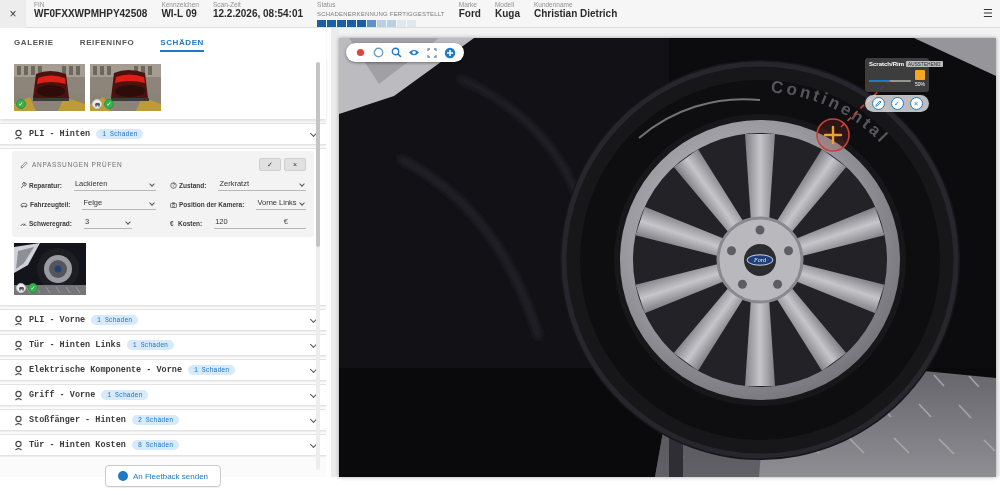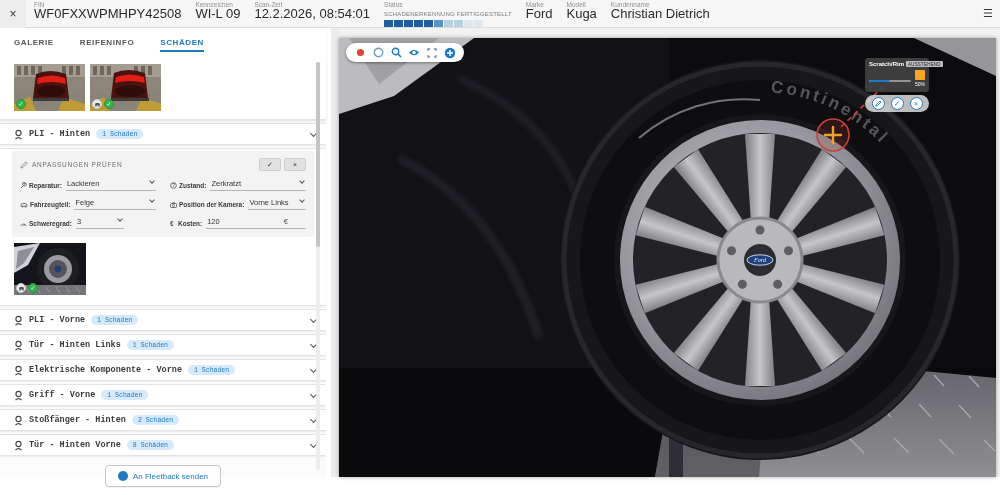--- a/index.html
+++ b/index.html
@@ -3,21 +3,21 @@
 <meta charset="utf-8">
 <style>
   * { margin:0; padding:0; box-sizing:border-box; }
   html,body { width:1000px; height:495px; font-family:"Liberation Sans", sans-serif; background:#ffffff; overflow:hidden; position:relative; }
 
   
   .topbar { position:absolute; left:0; top:0; width:1000px; height:28px; background:#f6f6f6; border-bottom:1px solid #ddd; display:flex; align-items:center; z-index:5;}
   .close-btn { width:26px; height:28px; display:flex; align-items:center; justify-content:center; font-size:12px; color:#333; background:#ededed; cursor:pointer; }
   .hfields { display:flex; align-items:flex-start; gap:14px; padding-left:8px; flex:1; }
   .hfield .lbl { font-size:6.5px; color:#909090; line-height:8px; white-space:nowrap; }
-  .hfield .val { font-size:13px; font-weight:normal; color:#2b2b2b; line-height:10px; white-space:nowrap; }
+  .hfield .val { font-size:10px; font-weight:bold; color:#2b2b2b; line-height:10px; white-space:nowrap; }
   .status-field .val { font-size:6px; font-weight:normal; color:#7a7a7a; letter-spacing:.2px; }
   .pgbar { display:flex; gap:1px; margin-top:1px; }
   .pg { width:9px; height:7px; }
   .pg.d  { background:#1d5f9e; }
   .pg.m  { background:#5b93c4; }
   .pg.l  { background:#b9cfe3; }
   .pg.xl { background:#dde8f1; }
   .menu-btn { width:24px; height:28px; display:flex; align-items:center; justify-content:center; font-size:11px; color:#333; cursor:pointer; }
 
   
@@ -42,21 +42,21 @@
   .acc-expanded .acc-row { border:none; margin-bottom:0; box-shadow:none; }
 
   .form-card { margin:2px 12px 6px 12px; background:#f3f3f3; border-radius:3px; padding:7px 8px 8px 8px; }
   .form-head { display:flex; align-items:center; }
   .form-title { font-size:6.5px; letter-spacing:.7px; color:#6f6f6f; margin-left:4px; }
   .form-actions { margin-left:auto; display:flex; gap:3px; }
   .mini-btn { width:22px; height:13px; background:#e1e1e1; border:1px solid #cfcfcf; border-radius:2px; color:#333; font-size:7px; line-height:11px; text-align:center; cursor:pointer; }
   .fgrid { display:grid; grid-template-columns:1fr 1fr; column-gap:14px; row-gap:7px; margin-top:8px; }
   .ffield { display:flex; align-items:flex-end; }
   .flabel { display:flex; align-items:center; gap:2px; font-size:6.5px; font-weight:bold; color:#3a3a3a; white-space:nowrap; margin-right:4px; padding-bottom:2px; }
-  .fval { flex:1; display:flex; align-items:flex-start; border-bottom:1px solid #b7b7b7; font-size:7.5px; color:#333; padding:0 0 2px 1px; min-width:0; cursor:pointer; }
+  .fval { flex:1; display:flex; align-items:flex-end; border-bottom:1px solid #b7b7b7; font-size:7.5px; color:#333; padding:0 0 2px 1px; min-width:0; cursor:pointer;margin-left:8px; }
   .fval .vtext { flex:1; white-space:nowrap; overflow:hidden; }
   .fval .dd { width:4px; height:4px; border-right:1.2px solid #555; border-bottom:1.2px solid #555; transform:rotate(45deg); margin:0 2px 2px 0; flex:none; }
   .fval.narrow { flex:none; width:48px; }
   .fval input { border:none; background:transparent; font-size:7.5px; width:100%; font-family:inherit; color:#333; outline:none; }
   .eur-suffix { font-size:7.5px; color:#555; flex:none; padding-right:18px; }
 
   .wheel-thumb { position:relative; width:72px; height:52px; margin:2px 0 4px 14px; cursor:pointer; }
 
   .send-wrap { display:flex; justify-content:center; margin-top:9px; }
   .send-btn { display:flex; align-items:center; gap:5px; background:#fff; border:1px solid #c9c9c9; border-radius:4px; padding:5px 12px; font-size:8px; color:#2079c3; cursor:pointer; box-shadow:0 1px 1px rgba(0,0,0,.06); }
@@ -390,21 +390,21 @@
       </svg>
     <span class="acc-title">Stoßfänger - Hinten</span>
     <span class="count-pill">2 Schäden</span>
     <span class="chev"></span>
   </div>
   <div class="acc-row">
     <svg class="dmg-ic" width="9" height="11" viewBox="0 0 9 11">
         <circle cx="4.5" cy="4" r="2.6" fill="none" stroke="#444" stroke-width="1.1"></circle>
         <path d="M1.5 10 Q4.5 7.2 7.5 10" fill="none" stroke="#444" stroke-width="1.1"></path>
       </svg>
-    <span class="acc-title">Tür - Hinten Vorne</span>
+    <span class="acc-title">Tür - Hinten Kosten</span>
     <span class="count-pill">8 Schäden</span>
     <span class="chev"></span>
   </div>
 
   <div class="send-wrap">
     <div class="send-btn">
       <span class="fb-ic">
         
       </span>
       <span>An Fleetback senden</span>

